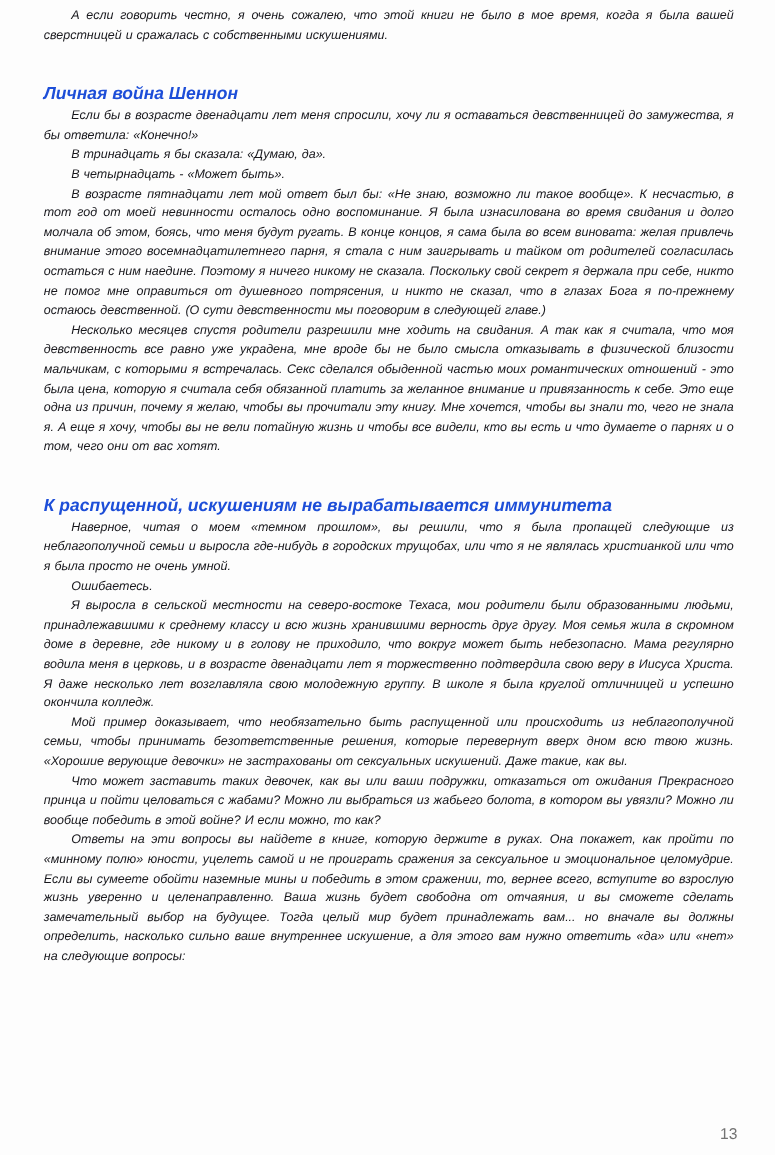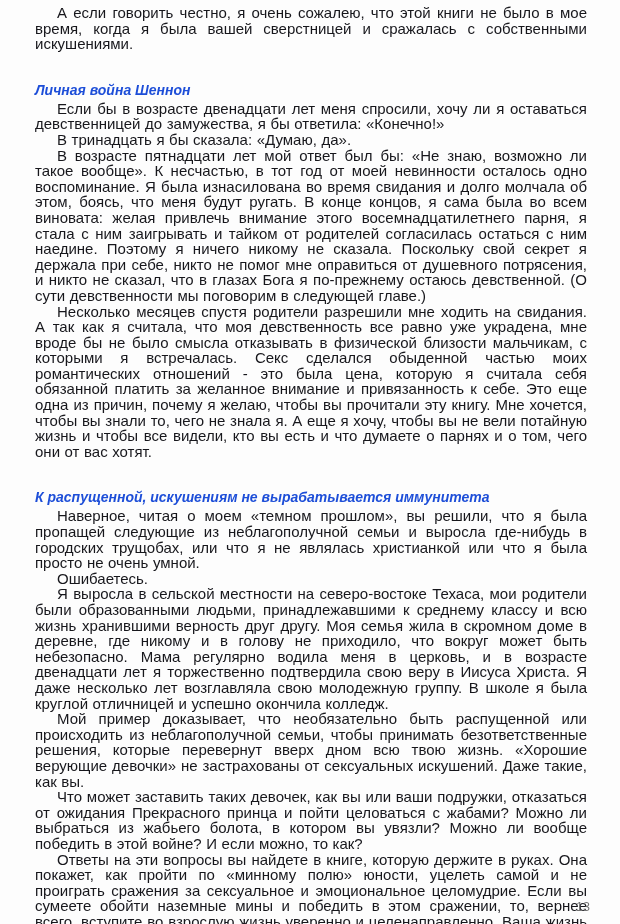--- a/index.html
+++ b/index.html
@@ -20,23 +20,24 @@
   .text-block {
     position: absolute;
     left: 35px;
     right: 33px;
     top: 5px;
   }
   p.para {
     margin: 0;
     text-align: justify;
     text-indent: 22px;
-    font-size: 15px;
+    font-size: 10px;
     line-height: 15.6px;
     word-spacing: 0.4px;
+    font-style: italic;
   }
   h2.heading {
     margin: 30px 0 3px 0;
     font-size: 14px;
     line-height: 16px;
     font-weight: bold;
     font-style: italic;
     text-indent: 0;
     color: #1d4ed8;
   }
@@ -50,20 +51,21 @@
 </style>
 </head>
 <body>
 
 <main class="page">
   <div class="text-block">
     <p class="para">А если говорить честно, я очень сожалею, что этой книги не было в мое время, когда я была вашей сверстницей и сражалась с собственными искушениями.</p>
     <h2 class="heading">Личная война Шеннон</h2>
     <p class="para">Если бы в возрасте двенадцати лет меня спросили, хочу ли я оставаться девственницей до замужества, я бы ответила: «Конечно!»</p>
     <p class="para">В тринадцать я бы сказала: «Думаю, да».</p>
+    <p class="para">В четырнадцать - «Может быть».</p>
     <p class="para">В возрасте пятнадцати лет мой ответ был бы: «Не знаю, возможно ли такое вообще». К несчастью, в тот год от моей невинности осталось одно воспоминание. Я была изнасилована во время свидания и долго молчала об этом, боясь, что меня будут ругать. В конце концов, я сама была во всем виновата: желая привлечь внимание этого восемнадцатилетнего парня, я стала с ним заигрывать и тайком от родителей согласилась остаться с ним наедине. Поэтому я ничего никому не сказала. Поскольку свой секрет я держала при себе, никто не помог мне оправиться от душевного потрясения, и никто не сказал, что в глазах Бога я по-прежнему остаюсь девственной. (О сути девственности мы поговорим в следующей главе.)</p>
     <p class="para">Несколько месяцев спустя родители разрешили мне ходить на свидания. А так как я считала, что моя девственность все равно уже украдена, мне вроде бы не было смысла отказывать в физической близости мальчикам, с которыми я встречалась. Секс сделался обыденной частью моих романтических отношений - это была цена, которую я считала себя обязанной платить за желанное внимание и привязанность к себе. Это еще одна из причин, почему я желаю, чтобы вы прочитали эту книгу. Мне хочется, чтобы вы знали то, чего не знала я. А еще я хочу, чтобы вы не вели потайную жизнь и чтобы все видели, кто вы есть и что думаете о парнях и о том, чего они от вас хотят.</p>
     <h2 class="heading">К распущенной, искушениям не вырабатывается иммунитета</h2>
     <p class="para">Наверное, читая о моем «темном прошлом», вы решили, что я была пропащей следующие из неблагополучной семьи и выросла где-нибудь в городских трущобах, или что я не являлась христианкой или что я была просто не очень умной.</p>
     <p class="para">Ошибаетесь.</p>
     <p class="para">Я выросла в сельской местности на северо-востоке Техаса, мои родители были образованными людьми, принадлежавшими к среднему классу и всю жизнь хранившими верность друг другу. Моя семья жила в скромном доме в деревне, где никому и в голову не приходило, что вокруг может быть небезопасно. Мама регулярно водила меня в церковь, и в возрасте двенадцати лет я торжественно подтвердила свою веру в Иисуса Христа. Я даже несколько лет возглавляла свою молодежную группу. В школе я была круглой отличницей и успешно окончила колледж.</p>
     <p class="para">Мой пример доказывает, что необязательно быть распущенной или происходить из неблагополучной семьи, чтобы принимать безответственные решения, которые перевернут вверх дном всю твою жизнь. «Хорошие верующие девочки» не застрахованы от сексуальных искушений. Даже такие, как вы.</p>
     <p class="para">Что может заставить таких девочек, как вы или ваши подружки, отказаться от ожидания Прекрасного принца и пойти целоваться с жабами? Можно ли выбраться из жабьего болота, в котором вы увязли? Можно ли вообще победить в этой войне? И если можно, то как?</p>
     <p class="para">Ответы на эти вопросы вы найдете в книге, которую держите в руках. Она покажет, как пройти по «минному полю» юности, уцелеть самой и не проиграть сражения за сексуальное и эмоциональное целомудрие. Если вы сумеете обойти наземные мины и победить в этом сражении, то, вернее всего, вступите во взрослую жизнь уверенно и целенаправленно. Ваша жизнь будет свободна от отчаяния, и вы сможете сделать замечательный выбор на будущее. Тогда целый мир будет принадлежать вам... но вначале вы должны определить, насколько сильно ваше внутреннее искушение, а для этого вам нужно ответить «да» или «нет» на следующие вопросы:</p>
   </div>

